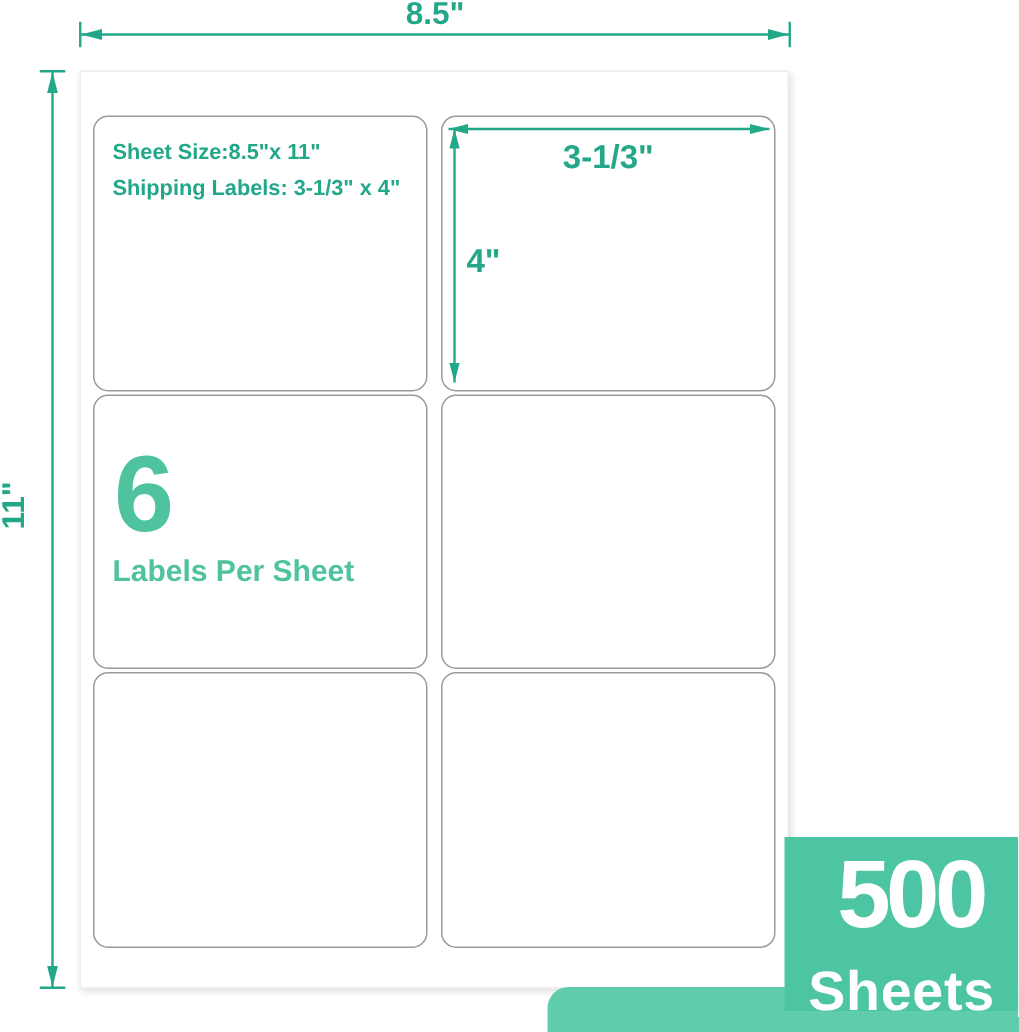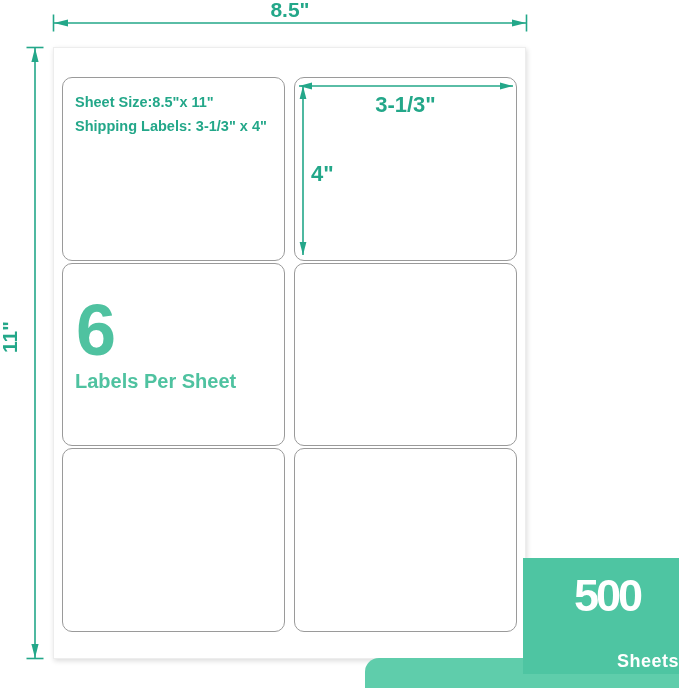--- a/index.html
+++ b/index.html
@@ -51,24 +51,24 @@
   .dim-top-label{position:absolute;left:240px;top:0;width:100px;text-align:center;
         color:var(--dimension-green);font-weight:bold;font-size:21px;line-height:20px;}
   .dim-left-label{position:absolute;left:-12px;top:327px;width:44px;height:20px;
         text-align:center;transform:rotate(-90deg);
         color:var(--dimension-green);font-weight:bold;font-size:21px;line-height:20px;}
   
   .strip{position:absolute;left:365px;top:658px;width:314px;height:30px;
         background:var(--strip-bg);border-top-left-radius:14px;z-index:3;}
   .badge{position:absolute;left:523px;top:558px;width:156px;height:116px;
         background:var(--badge-bg);color:#fff;text-align:center;z-index:4;}
-  .badge-number{font-weight:bold;font-size:45px;line-height:60px;letter-spacing:-3px;
+  .badge-number{font-weight:bold;font-size:64px;line-height:60px;letter-spacing:-3px;
         margin-top:8px;padding-left:12px;}
-  .badge-caption{font-weight:bold;font-size:18px;line-height:28px;letter-spacing:0.5px;
-        margin-top:21px;text-align:right;}
+  .badge-caption{font-weight:bold;font-size:37px;line-height:28px;letter-spacing:0.5px;
+        margin-top:21px;}
   svg line{stroke:currentColor;stroke-width:1.6;}
   svg polygon{fill:currentColor;stroke:none;}
 </style>
 </head>
 <body>
 
 <div class="canvas">
 
   <span class="dim-top-label">8.5"</span>
   <svg class="dim-svg dim-top-svg" width="490" height="20" viewBox="0 0 490 20">

